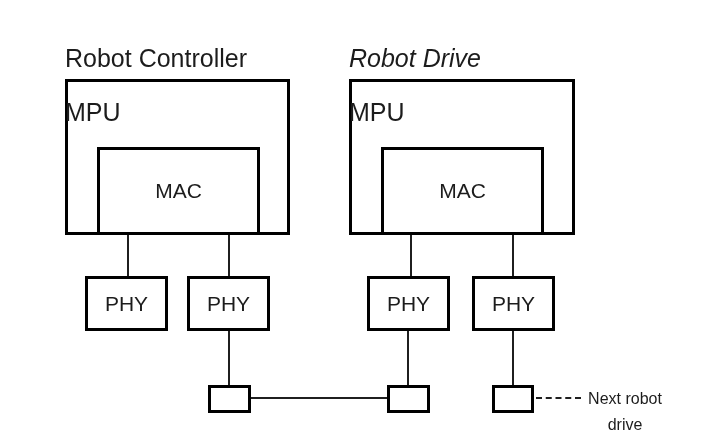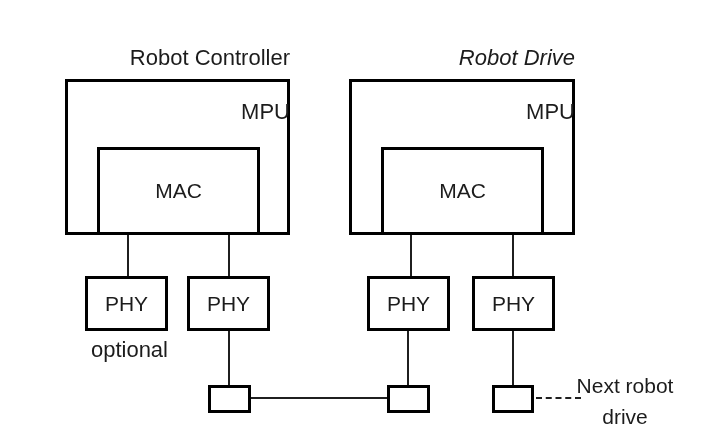--- a/index.html
+++ b/index.html
@@ -22,23 +22,23 @@
     border: 3px solid #000000;
     background: #ffffff;
   }
   .box.center-content {
     display: flex;
     align-items: center;
     justify-content: center;
   }
   .lbl {
     position: absolute;
-    font-size: 22px;
+    font-size: 25px;
     line-height: 24px;
-    text-align: right;
+    text-align: left;
     white-space: nowrap;
   }
   .box-text {
     font-size: 21px;
     line-height: 24px;
   }
   .vline {
     position: absolute;
     width: 2px;
     background: #1f1f1f;
@@ -48,24 +48,25 @@
     height: 2px;
     background: #1f1f1f;
   }
   .dashline {
     position: absolute;
     height: 0;
     border-top: 2px dashed #1f1f1f;
   }
   .note {
     position: absolute;
-    font-size: 21px;
-    line-height: 31px;
+    font-size: 16px;
+    line-height: 26px;
     text-align: center;
     white-space: normal;
+    margin-top: 16px;
   }
 </style>
 </head>
 <body>
 
 <div class="canvas">
 
   <div class="lbl" style="left:65px; top:46px; width:225px;">Robot Controller</div>
 
   <div class="lbl" style="left:349px; top:46px; width:226px;font-style:italic;">Robot Drive</div>
@@ -100,21 +101,20 @@
   </div>
 
   <div class="box center-content" style="left:367px; top:276px; width:83px; height:55px;">
     <span class="box-text">PHY</span>
   </div>
 
   <div class="box center-content" style="left:472px; top:276px; width:83px; height:55px;">
     <span class="box-text">PHY</span>
   </div>
 
-  <div class="lbl" style="left:85px; top:338px; width:83px;">optional</div>
 
   <div class="vline" style="left:228px; top:331px; height:54px;"></div>
   <div class="vline" style="left:407px; top:331px; height:54px;"></div>
   <div class="vline" style="left:512px; top:331px; height:54px;"></div>
 
   <div class="box" style="left:208px; top:385px; width:43px; height:28px;"></div>
   <div class="box" style="left:387px; top:385px; width:43px; height:28px;"></div>
   <div class="box" style="left:492px; top:385px; width:42px; height:28px;"></div>
 
   <div class="hline" style="left:251px; top:397px; width:136px;"></div>

